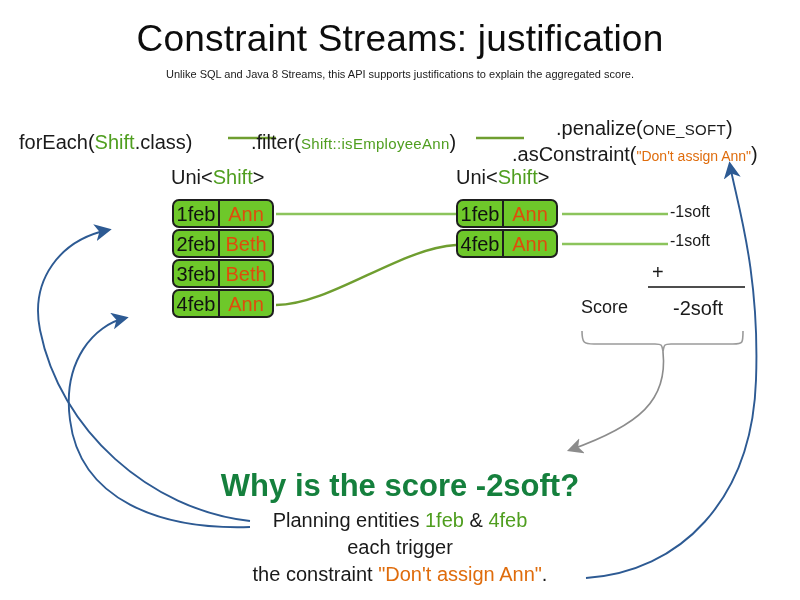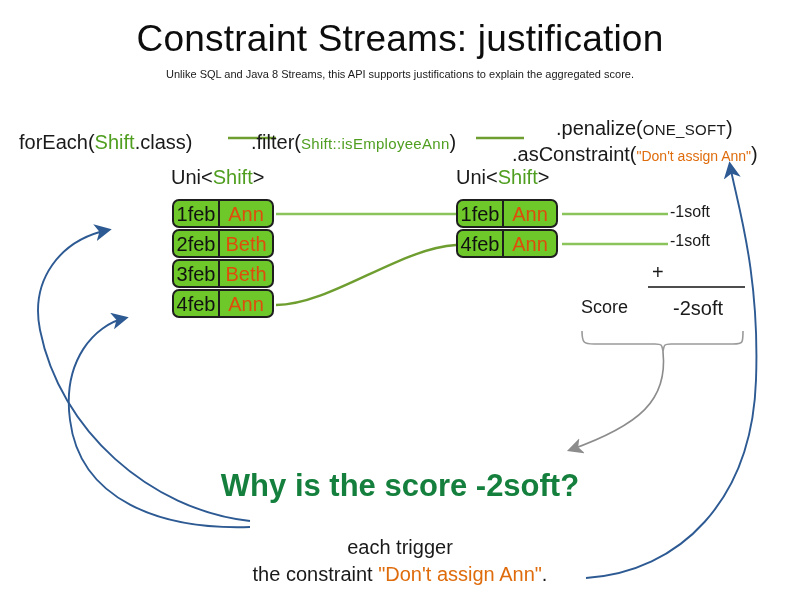--- a/index.html
+++ b/index.html
@@ -152,18 +152,19 @@
   </div>
 
   <div class="txt softlabel" id="soft1">-1soft</div>
   <div class="txt softlabel" id="soft2">-1soft</div>
   <div class="txt" id="plus">+</div>
   <div class="txt" id="scorelabel">Score</div>
   <div class="txt" id="total">-2soft</div>
 
   <div class="txt" id="why">Why is the score -2soft?</div>
 
+  <div class="txt expl" id="expl1"><span>Planning entities </span><span class="green">1feb</span><span> &amp; </span><span class="green">4feb</span></div>
 
   <div class="txt expl" id="expl2">each trigger</div>
 
   <div class="txt expl" id="expl3"><span>the constraint </span><span class="orange">"Don't assign Ann"</span><span>.</span></div>
 
 </div>
 
 </body></html>

